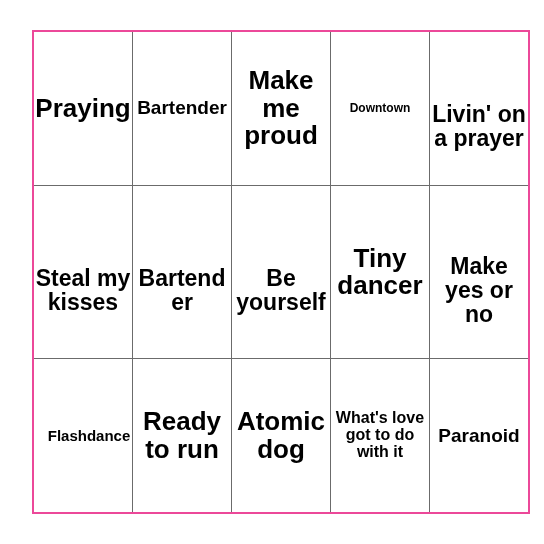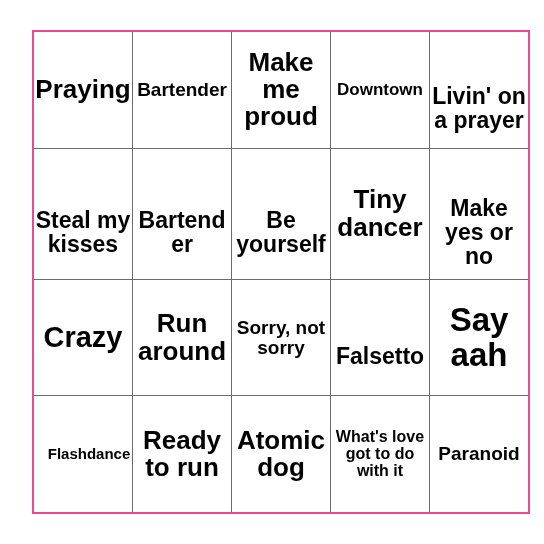--- a/index.html
+++ b/index.html
@@ -44,21 +44,21 @@
   td .cell-text {
     display: block;
     width: 100%;
   }
   
   .fs-xxl .cell-text { font-size: 33px; }
   .fs-xl  .cell-text { font-size: 29px; }
   .fs-lg  .cell-text { font-size: 26px; }
   .fs-md  .cell-text { font-size: 23px; margin-top: 36px; }
   .fs-sm  .cell-text { font-size: 19px; }
-  .fs-xs  .cell-text { font-size: 17px; }
+  .fs-xs  .cell-text { font-size: 12px; }
   .fs-xxs .cell-text { font-size: 15px; margin-left: 6px; }
   .fs-tiny .cell-text { font-size: 16px; }
 </style>
 </head>
 <body>
 
 <div id="card-wrap">
   <table class="bingo">
     <tbody>
       <tr>
@@ -89,37 +89,20 @@
             <span class="cell-text">Be yourself</span>
           </td>
         <td class="fs-lg">
             <span class="cell-text">Tiny dancer</span>
           </td>
         <td class="fs-md">
             <span class="cell-text">Make yes or no</span>
           </td>
       </tr>
       <tr>
-        <td class="fs-xl">
-            <span class="cell-text">Crazy</span>
-          </td>
-        <td class="fs-lg">
-            <span class="cell-text">Run around</span>
-          </td>
-        <td class="fs-sm">
-            <span class="cell-text">Sorry, not sorry</span>
-          </td>
-        <td class="fs-md">
-            <span class="cell-text">Falsetto</span>
-          </td>
-        <td class="fs-xxl">
-            <span class="cell-text">Say aah</span>
-          </td>
-      </tr>
-      <tr>
         <td class="fs-xxs">
             <span class="cell-text">Flashdance</span>
           </td>
         <td class="fs-lg">
             <span class="cell-text">Ready to run</span>
           </td>
         <td class="fs-lg">
             <span class="cell-text">Atomic dog</span>
           </td>
         <td class="fs-tiny">

